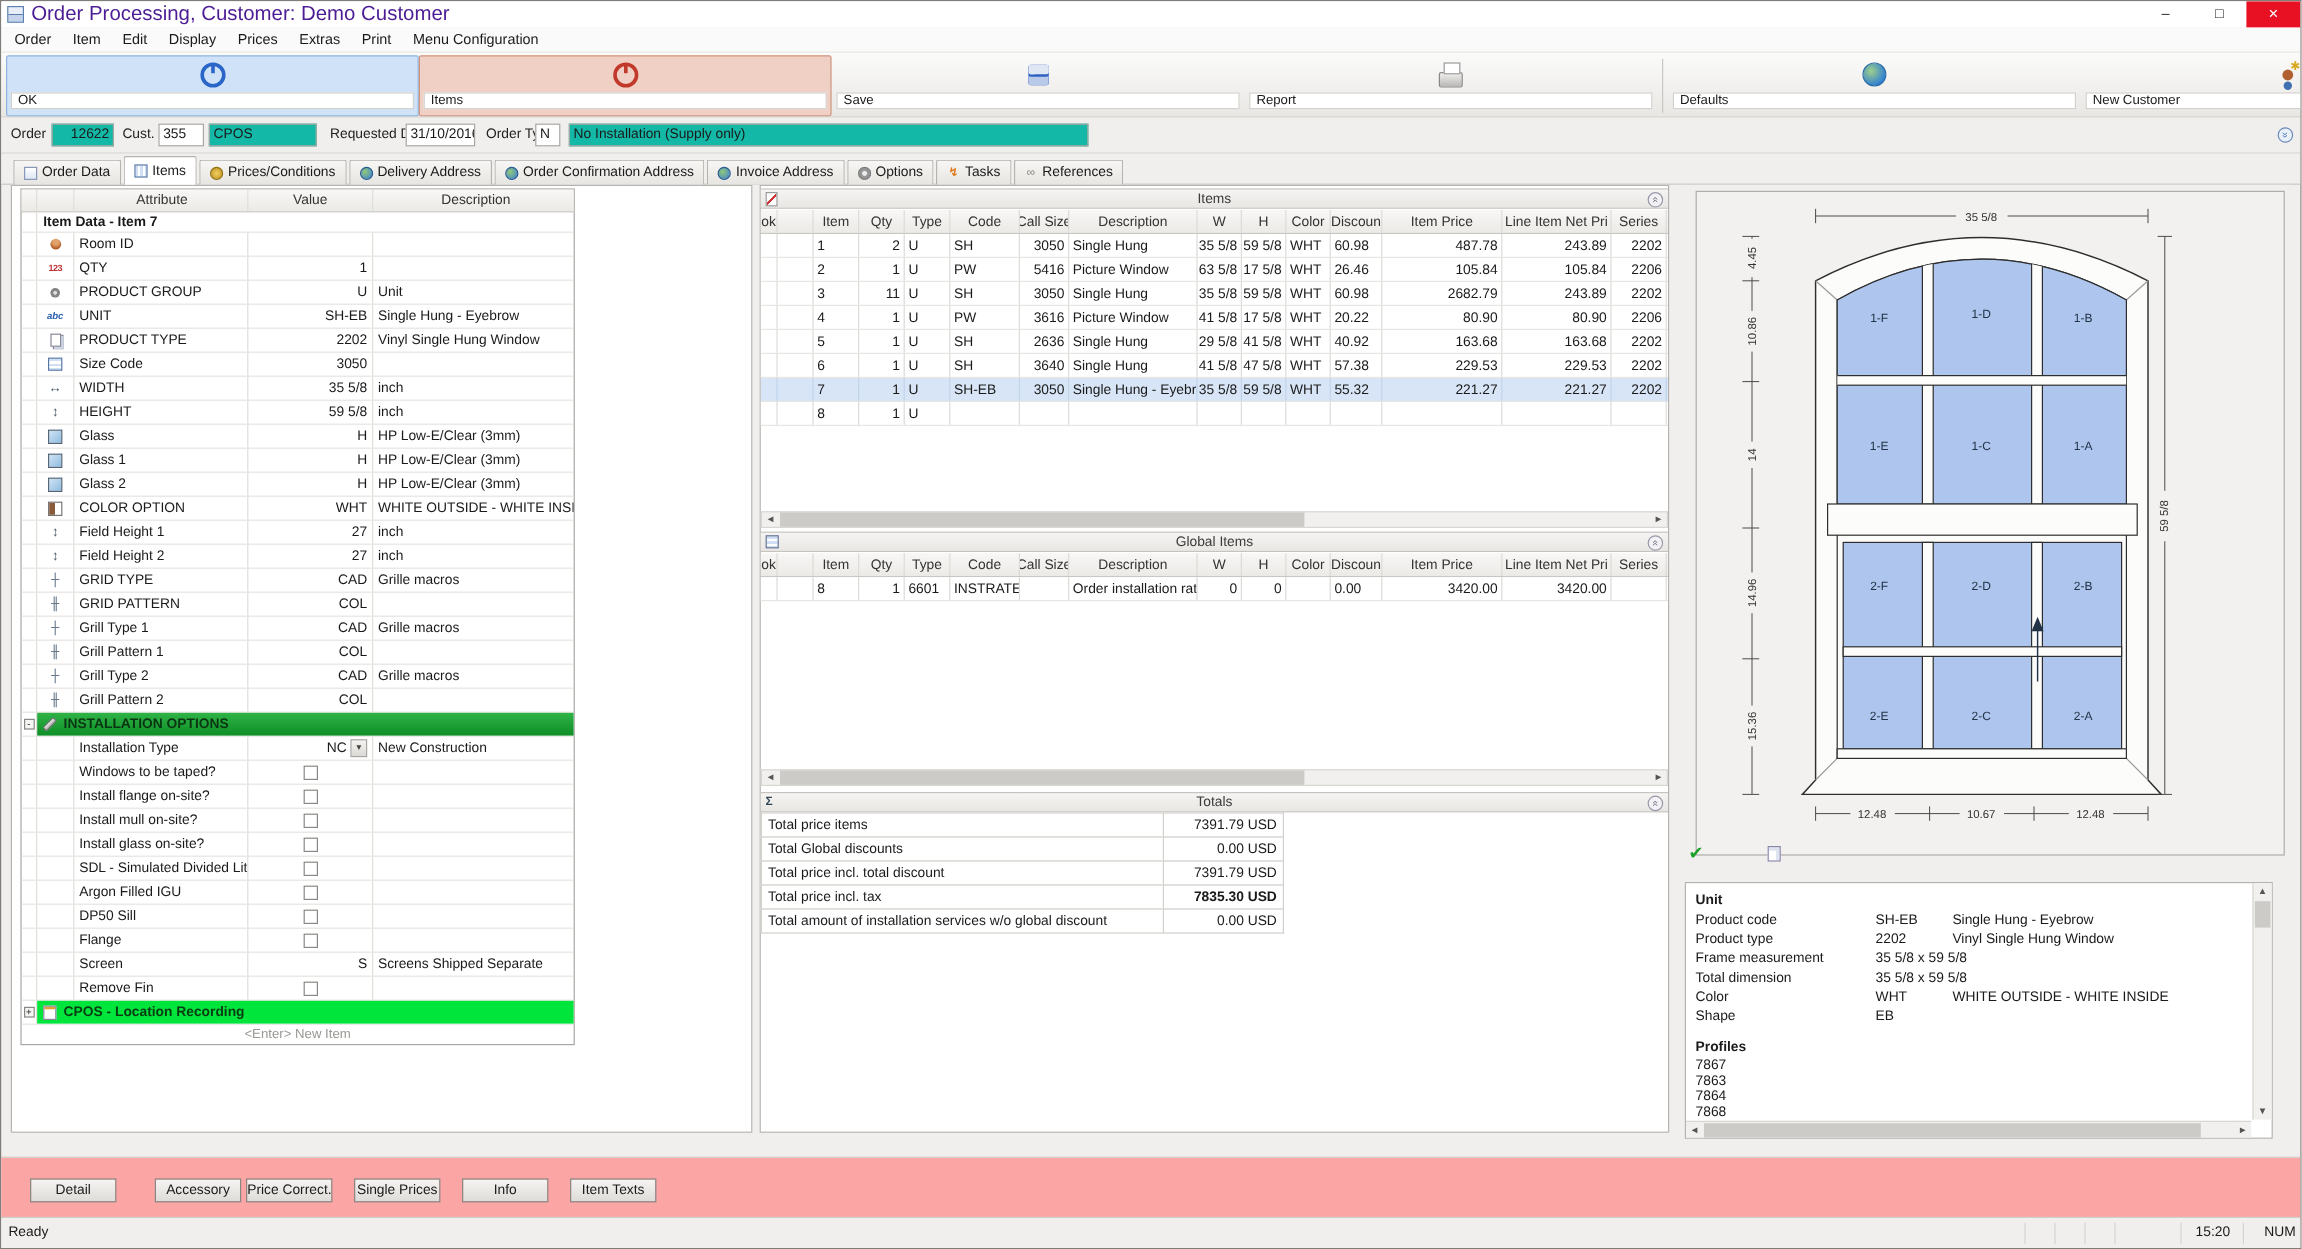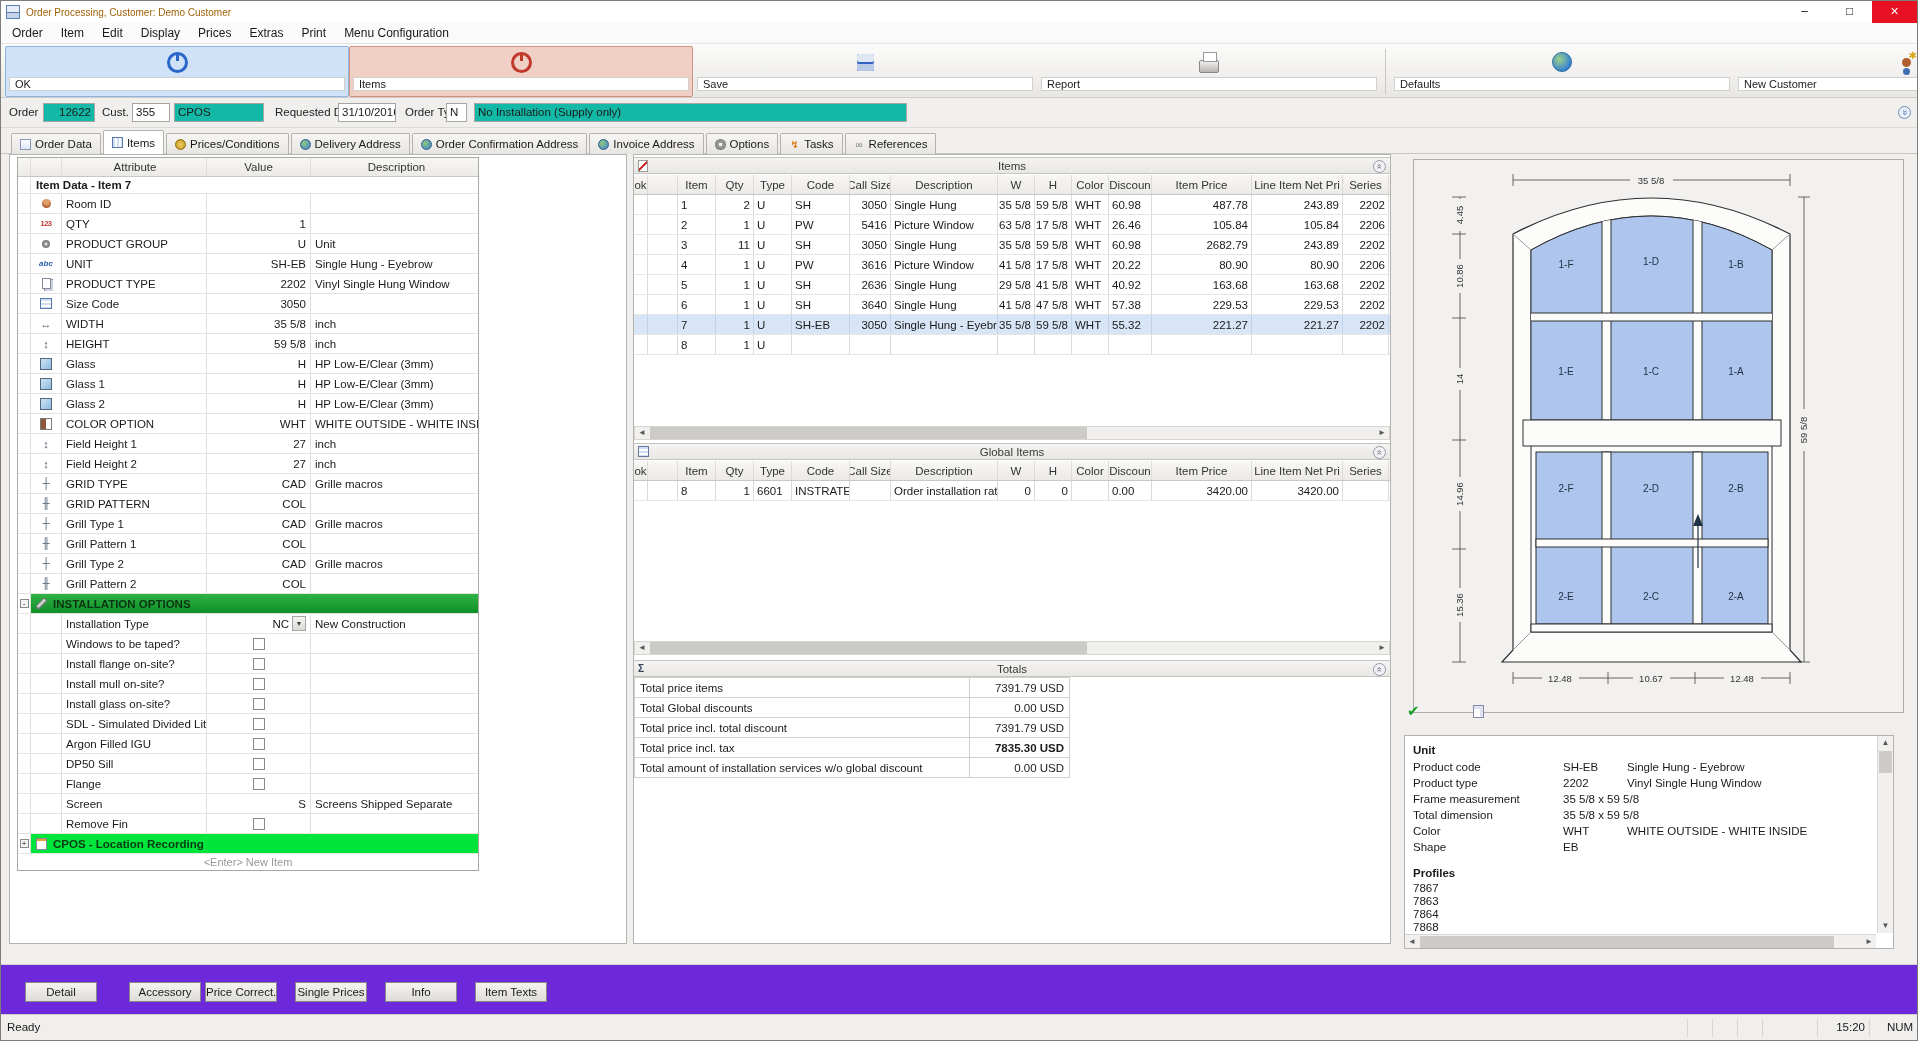--- a/index.html
+++ b/index.html
@@ -3,21 +3,21 @@
 <meta charset="utf-8">
 <style>
   *{box-sizing:border-box;margin:0;padding:0}
   html,body{width:1918px;height:1041px;background:#d8d6d3}
   .app{position:relative;width:1918px;height:1041px;background:#f0efed;border:1px solid #7f7d7a;
        font-family:"Liberation Sans","DejaVu Sans",sans-serif;font-size:11.5px;color:#1a1a1a;overflow:hidden}
 
   
   .titlebar{position:absolute;left:0;top:0;right:0;height:22px;background:#fff;display:flex;align-items:center}
   .appicon{width:14px;height:14px;margin:0 6px 0 5px;border:1px solid #5a7fb0;background:linear-gradient(#e8eef7 48%,#5a7fb0 48%,#5a7fb0 55%,#c5d4ea 55%)}
-  .title{font-size:10px;color:#a16207}
+  .title{font-size:17px;color:#4c1d95}
   .wincontrols{margin-left:auto;display:flex;height:22px}
   .wc{width:45px;text-align:center;line-height:20px;font-size:12px;color:#222}
   .wc-min::before{content:"–"} .wc-max::before{content:"□"} 
   .wc-close{background:#e81123;color:#fff}.wc-close::before{content:"×";font-size:14px}
 
   
   .menubar{position:absolute;top:22px;left:0;right:0;height:21px;background:#fbfafa;display:flex;align-items:center;padding-left:2px;border-bottom:1px solid #e6e4e2}
   .menu-item{padding:0 9px;line-height:20px;font-size:12px}
 
   
@@ -158,26 +158,26 @@
   .ulabel{width:150px}.uvalue{width:64px}.udesc{flex:1}
   .vscroll{position:absolute;right:0;top:0;width:16px;bottom:15px;background:#f1f0ee;border-left:1px solid #d8d6d2}
   .vs-up,.vs-down{position:absolute;left:0;right:0;height:14px;font-size:8px;color:#555;text-align:center;line-height:14px}
   .vs-up{top:0}.vs-up::before{content:"▲"}
   .vs-down{bottom:0}.vs-down::before{content:"▼"}
   .vs-thumb{position:absolute;left:1px;right:1px;top:15px;height:22px;background:#cdcbc7}
   .hscroll2{position:absolute;left:0;right:17px;bottom:0;height:14px;background:#f1f0ee;border-top:1px solid #d8d6d2;display:flex;align-items:center}
   .hscroll2 .hs-thumb{width:88%}
 
   
-  .bottomstrip{position:absolute;left:0;top:963px;right:0;height:51px;background:#6d28d9;border-top:1px solid #d4d2cf;border-bottom:1px solid #cfcdc9}
+  .bottomstrip{position:absolute;left:0;top:963px;right:0;height:51px;background:#fca5a5;border-top:1px solid #d4d2cf;border-bottom:1px solid #cfcdc9}
   .bbtn{position:absolute;top:17px;width:72px;height:20px;background:linear-gradient(#f5f4f2,#dedcd8);border:1px solid #8a8884;text-align:center;line-height:18px;overflow:hidden;white-space:nowrap}
   .statusbar{position:absolute;left:0;top:1015px;right:0;height:24px;background:#f0efed}
   .sb-ready{position:absolute;left:6px;top:5px}
   .sb-sep{position:absolute;top:3px;bottom:3px;width:1px;background:#d6d4d0}
-  .sb-time{position:absolute;left:1822px;top:5px;width:42px;text-align:right}
+  .sb-time{position:absolute;left:1822px;top:5px;width:42px;text-align:center}
   .sb-num{position:absolute;left:1884px;top:5px;width:30px;text-align:center}
   .winbottom{position:absolute;left:0;top:1039px;right:0;height:2px;background:#1e2c3c}
 </style>
 </head>
 <body>
 
 <div class="app">
 
   <div class="titlebar">
     <span class="appicon"></span>

